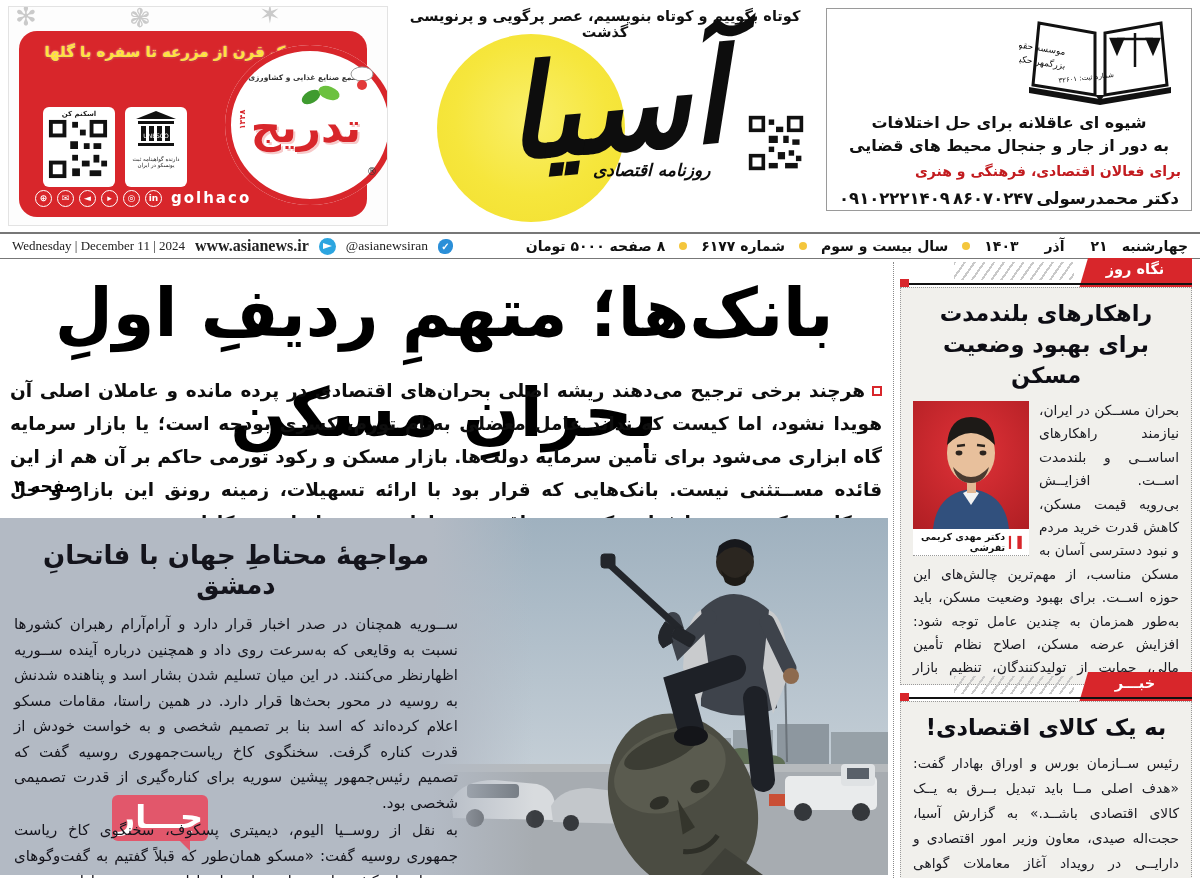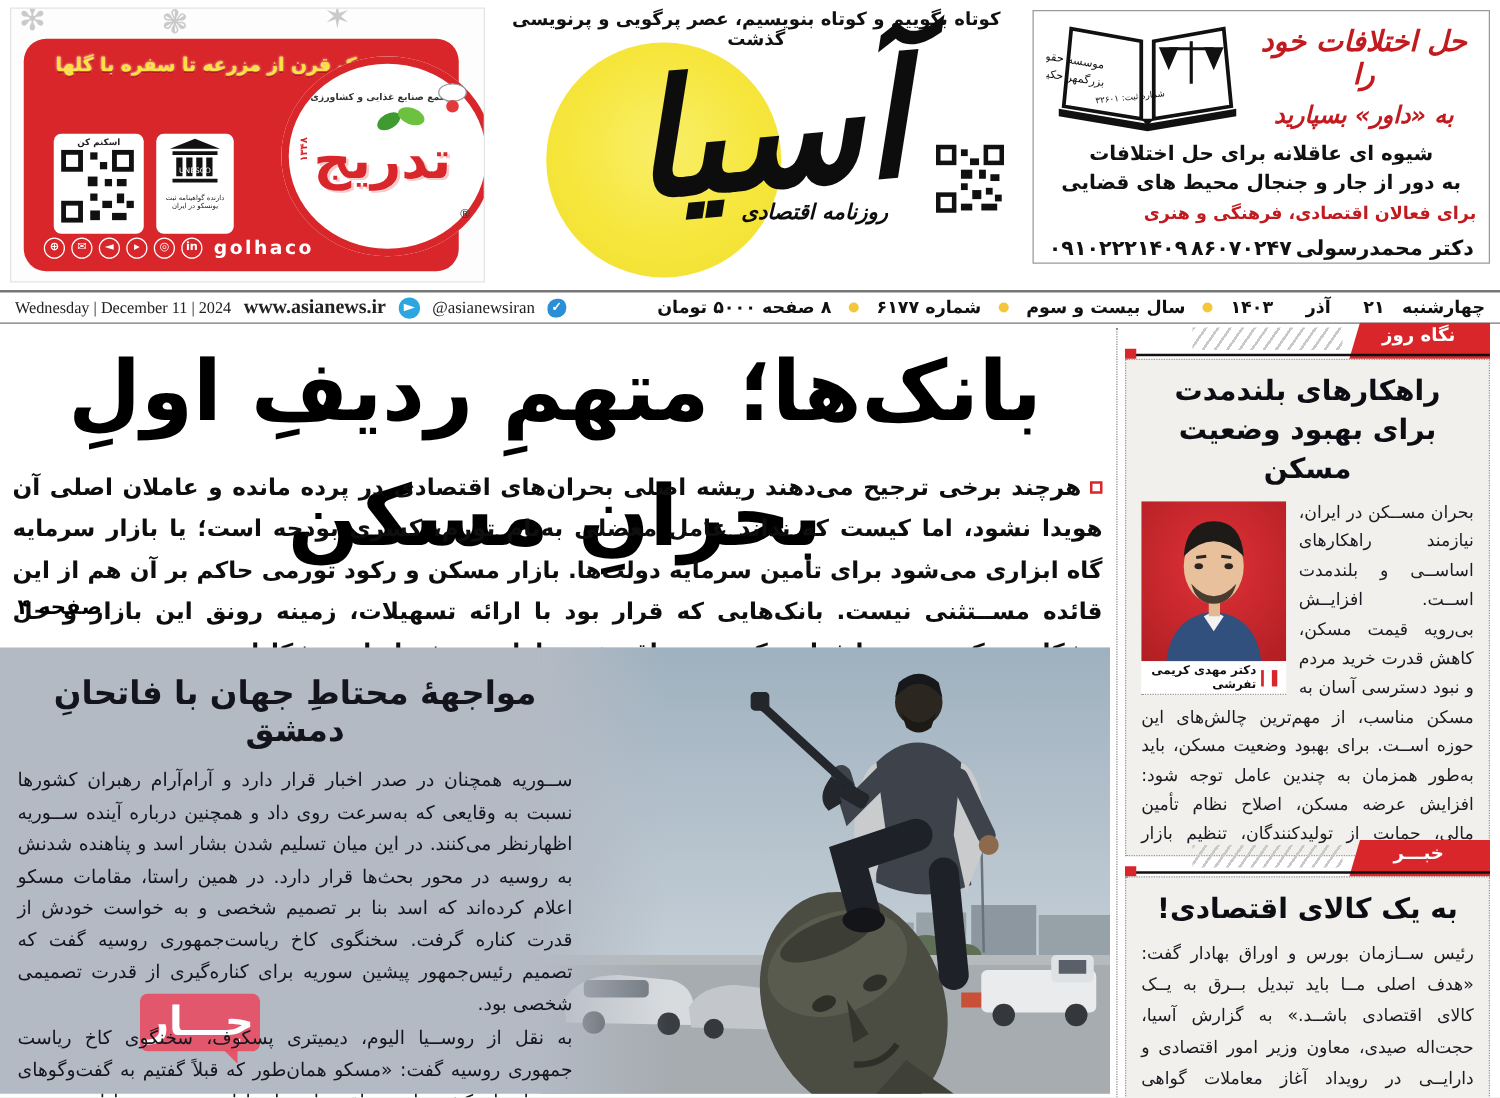--- a/index.html
+++ b/index.html
@@ -213,24 +213,20 @@
               <rect x="12" y="27" width="5" height="3"></rect>
             <rect x="21" y="27" width="7" height="3"></rect>
               <rect x="27" y="23" width="3" height="3"></rect>
           </g>
         </svg>
       </div>
     </div>
 
     <div class="legal">
       <div class="legal-top">
-        <div class="legal-heads">
-          <div class="legal-h1">حل اختلافات خود را</div>
-          <div class="legal-h2">به «داور» بسپارید</div>
-        </div>
         <div class="legal-book">
           <svg width="162" height="92" viewBox="0 0 162 92">
             <path d="M14 70 L76 80 L76 18 L20 8 Z" fill="#fff" stroke="#111" stroke-width="3"></path>
             <path d="M148 70 L86 80 L86 18 L142 8 Z" fill="#fff" stroke="#111" stroke-width="3"></path>
             <path d="M76 80 L81 86 L86 80" fill="#111"></path>
             <path d="M10 72 L81 84 L152 72 L152 78 L81 90 L10 78 Z" fill="#111"></path>
 
             <g stroke="#111" stroke-width="2.5" fill="none">
               <line x1="116" y1="18" x2="116" y2="52"></line>
               <line x1="98" y1="24" x2="134" y2="24"></line>

